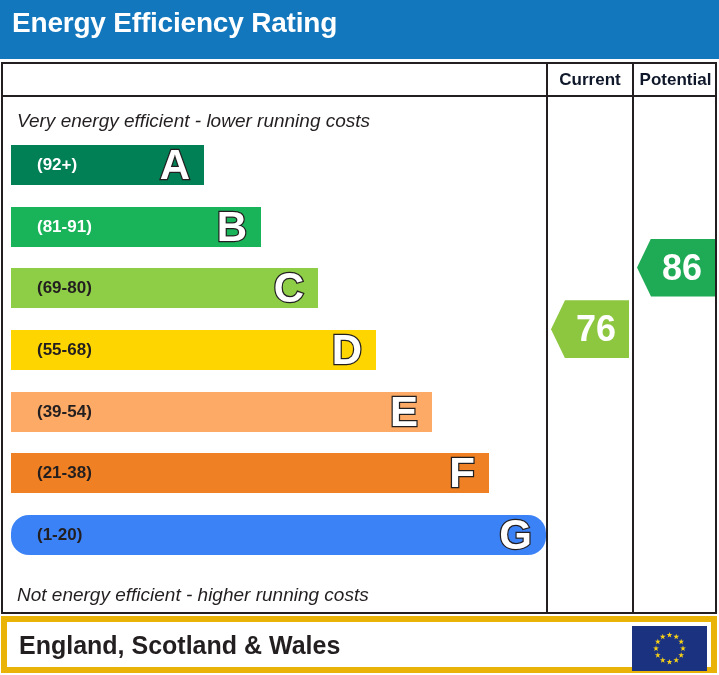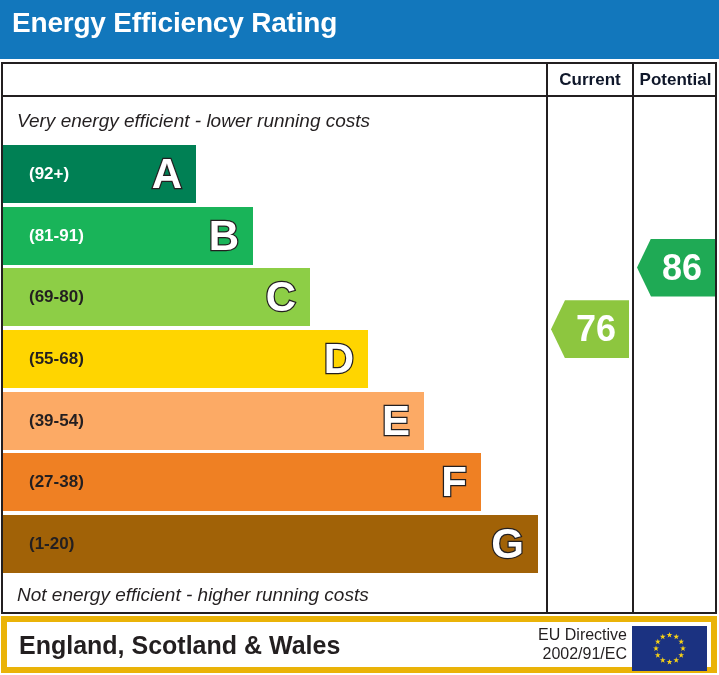--- a/index.html
+++ b/index.html
@@ -106,22 +106,22 @@
 
   .bars {
     position: absolute;
     left: 0;
     top: 46px;
     width: 543px;
     height: 432px;
   }
   .band {
     position: absolute;
-    left: 0;
-    height: 58px;
+    left: 8px;
+    height: 40px;
     box-sizing: border-box;
   }
   .band-range {
     position: absolute;
     left: 26px;
     top: 50%;
     transform: translateY(-50%);
     font-size: 17px;
     font-weight: bold;
     white-space: nowrap;
@@ -233,45 +233,41 @@
           </div>
           <div class="band" style="top: 187px; width: 365px; background: rgb(255, 213, 0);">
             <span class="band-range" style="color: rgb(35, 31, 32);">(55-68)</span>
             <span class="band-letter">D</span>
           </div>
           <div class="band" style="top: 248.714px; width: 421px; background: rgb(252, 170, 101);">
             <span class="band-range" style="color: rgb(35, 31, 32);">(39-54)</span>
             <span class="band-letter">E</span>
           </div>
           <div class="band" style="top: 310.429px; width: 478px; background: rgb(239, 128, 35);">
-            <span class="band-range" style="color: rgb(35, 31, 32);">(27-38)</span>
+            <span class="band-range" style="color: rgb(35, 31, 32);">(21-38)</span>
             <span class="band-letter">F</span>
           </div>
-          <div class="band" style="top: 372.143px; width: 535px; background: #a16207;">
+          <div class="band" style="top: 372.143px; width: 535px; background: #3b82f6; border-radius: 18px;">
             <span class="band-range" style="color: rgb(35, 31, 32);">(1-20)</span>
             <span class="band-letter">G</span>
           </div>
         </div>
       <div class="caption bottom">Not energy efficient - higher running costs</div>
     </div>
 
     <div class="arrow current" id="arrow-current" style="top: 204.286px; background: rgb(141, 198, 63);">
       <span>76</span>
     </div>
     <div class="arrow potential" id="arrow-potential" style="top: 142.571px; background: rgb(31, 170, 85);">
       <span>86</span>
     </div>
   </div>
 
   <div class="footer">
     <div class="footer-region">England, Scotland &amp; Wales</div>
-    <div class="footer-directive">
-      <div>EU Directive</div>
-      <div>2002/91/EC</div>
-    </div>
     <div class="eu-flag" id="eu-flag"><svg viewBox="0 0 75 45" width="75" height="45">
           <polygon points="37.50,5.90 38.20,8.04 40.45,8.04 38.63,9.37 39.32,11.51 37.50,10.18 35.68,11.51 36.37,9.37 34.55,8.04 36.80,8.04" fill="#f7d117"></polygon>
           <polygon points="44.25,7.71 44.95,9.85 47.20,9.85 45.38,11.17 46.07,13.32 44.25,11.99 42.43,13.32 43.12,11.17 41.30,9.85 43.55,9.85" fill="#f7d117"></polygon>
           <polygon points="49.19,12.65 49.89,14.79 52.14,14.79 50.32,16.12 51.01,18.26 49.19,16.93 47.37,18.26 48.07,16.12 46.24,14.79 48.50,14.79" fill="#f7d117"></polygon>
           <polygon points="51.00,19.40 51.70,21.54 53.95,21.54 52.13,22.87 52.82,25.01 51.00,23.68 49.18,25.01 49.87,22.87 48.05,21.54 50.30,21.54" fill="#f7d117"></polygon>
           <polygon points="49.19,26.15 49.89,28.29 52.14,28.29 50.32,29.62 51.01,31.76 49.19,30.43 47.37,31.76 48.07,29.62 46.24,28.29 48.50,28.29" fill="#f7d117"></polygon>
           <polygon points="44.25,31.09 44.95,33.23 47.20,33.23 45.38,34.56 46.07,36.70 44.25,35.38 42.43,36.70 43.12,34.56 41.30,33.23 43.55,33.23" fill="#f7d117"></polygon>
           <polygon points="37.50,32.90 38.20,35.04 40.45,35.04 38.63,36.37 39.32,38.51 37.50,37.18 35.68,38.51 36.37,36.37 34.55,35.04 36.80,35.04" fill="#f7d117"></polygon>
           <polygon points="30.75,31.09 31.45,33.23 33.70,33.23 31.88,34.56 32.57,36.70 30.75,35.38 28.93,36.70 29.62,34.56 27.80,33.23 30.05,33.23" fill="#f7d117"></polygon>
           <polygon points="25.81,26.15 26.50,28.29 28.76,28.29 26.93,29.62 27.63,31.76 25.81,30.43 23.99,31.76 24.68,29.62 22.86,28.29 25.11,28.29" fill="#f7d117"></polygon>

